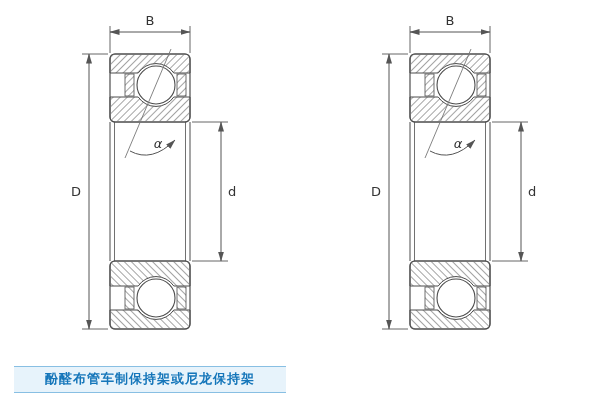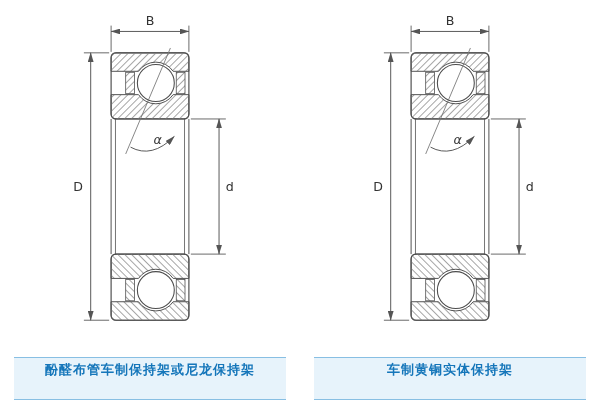--- a/index.html
+++ b/index.html
@@ -8,21 +8,21 @@
     display:flex;justify-content:center;gap:18px;
     padding-top:12px;box-sizing:border-box;
     font-family:"DejaVu Sans", sans-serif;
   }
   .figure{display:flex;flex-direction:column;align-items:center;width:282px;}
   .figure svg.drawing{width:250px;height:325px;display:block;}
   svg text{font-size:13px;fill:#333;font-family:"DejaVu Sans", sans-serif;}
   .dim{stroke:#555;stroke-width:1;fill:none;}
   .ext{stroke:#555;stroke-width:0.9;}
   .caption{
-    width:272px;margin-top:29px;padding:3px 0 20px 0;
+    width:272px;margin-top:29px;padding:3px 0 4px 0;
     text-align:center;
     background:#e7f3fb;
     border-top:1px solid #88bfe3;
     border-bottom:1px solid #88bfe3;
     color:#1576ba;font-size:13px;font-weight:bold;
     letter-spacing:1px;
   }
 </style>
 </head>
 <body>
@@ -116,18 +116,15 @@
         <line class="dim" x1="196" y1="110" x2="196" y2="249" marker-start="url(#arrow)" marker-end="url(#arrow)"></line>
         <text x="203" y="184" text-anchor="start">d</text>
       </g>
 
       <g>
         <line x1="100" y1="146" x2="146" y2="37" stroke="#777" stroke-width="0.9"></line>
         <path d="M105,139 Q127,151 150,128" class="dim" stroke-width="0.9" marker-end="url(#arrow)"></path>
         <text x="133" y="136" text-anchor="middle" font-style="italic">α</text>
       </g>
     </svg>
-    <div class="caption">
-      <span>车制黄铜实体保持架</span>
-    </div>
   </div>
 
 </div>
 
 </body></html>

